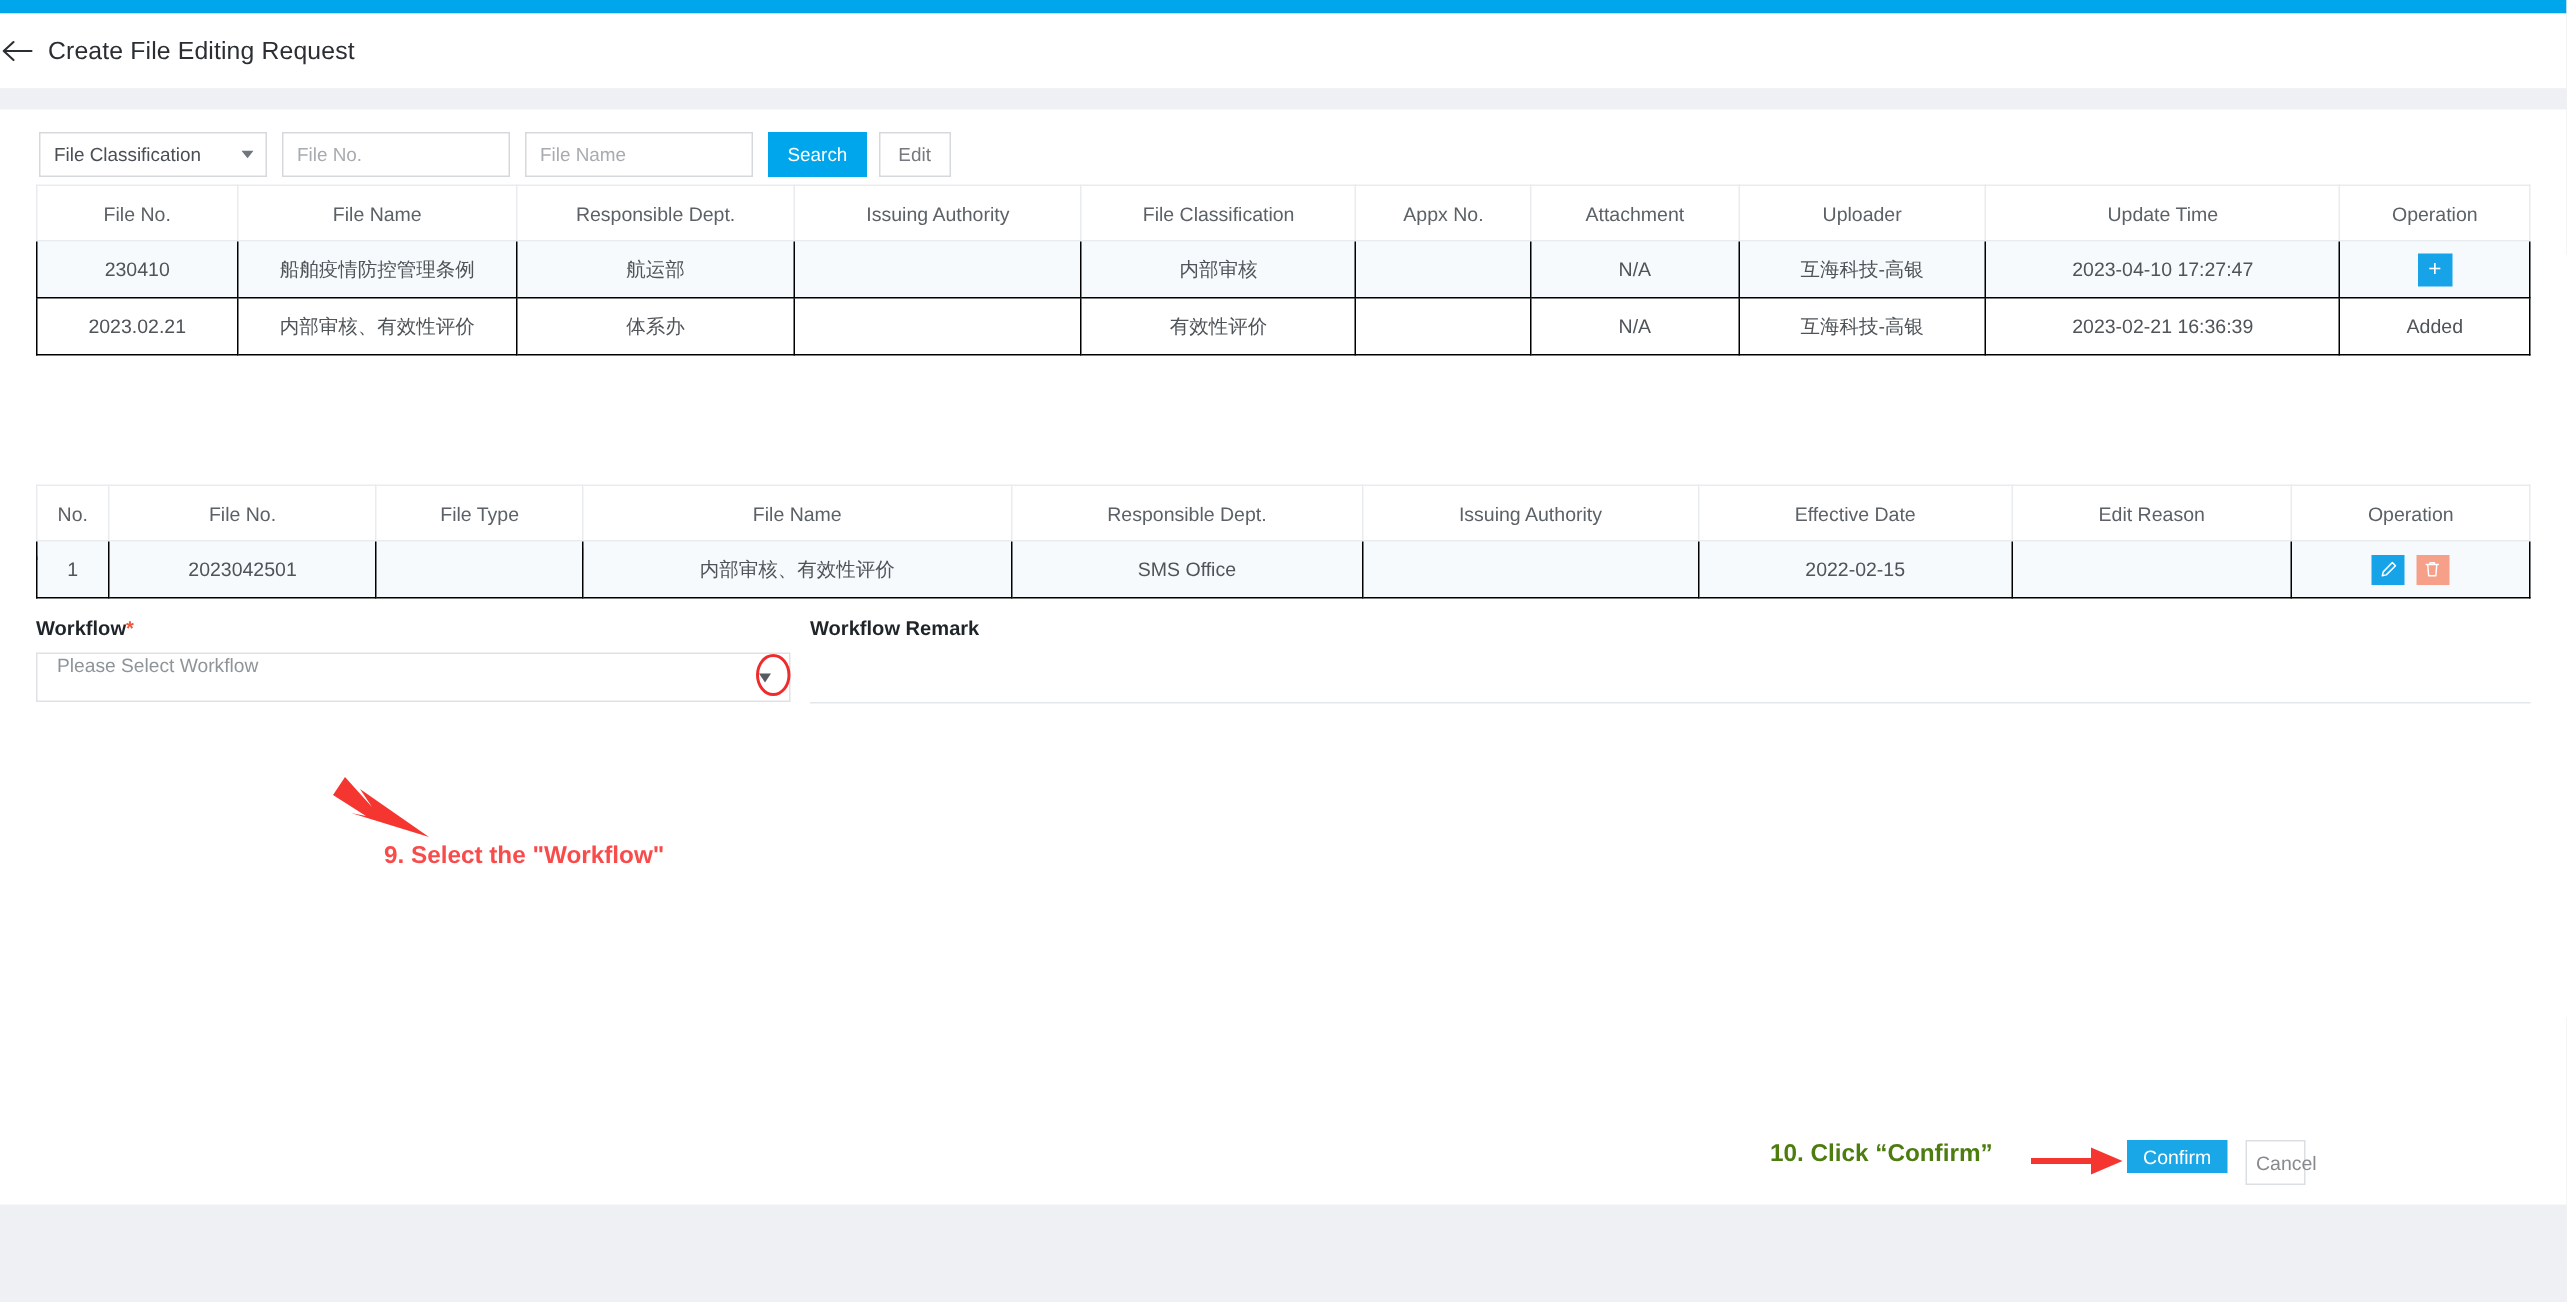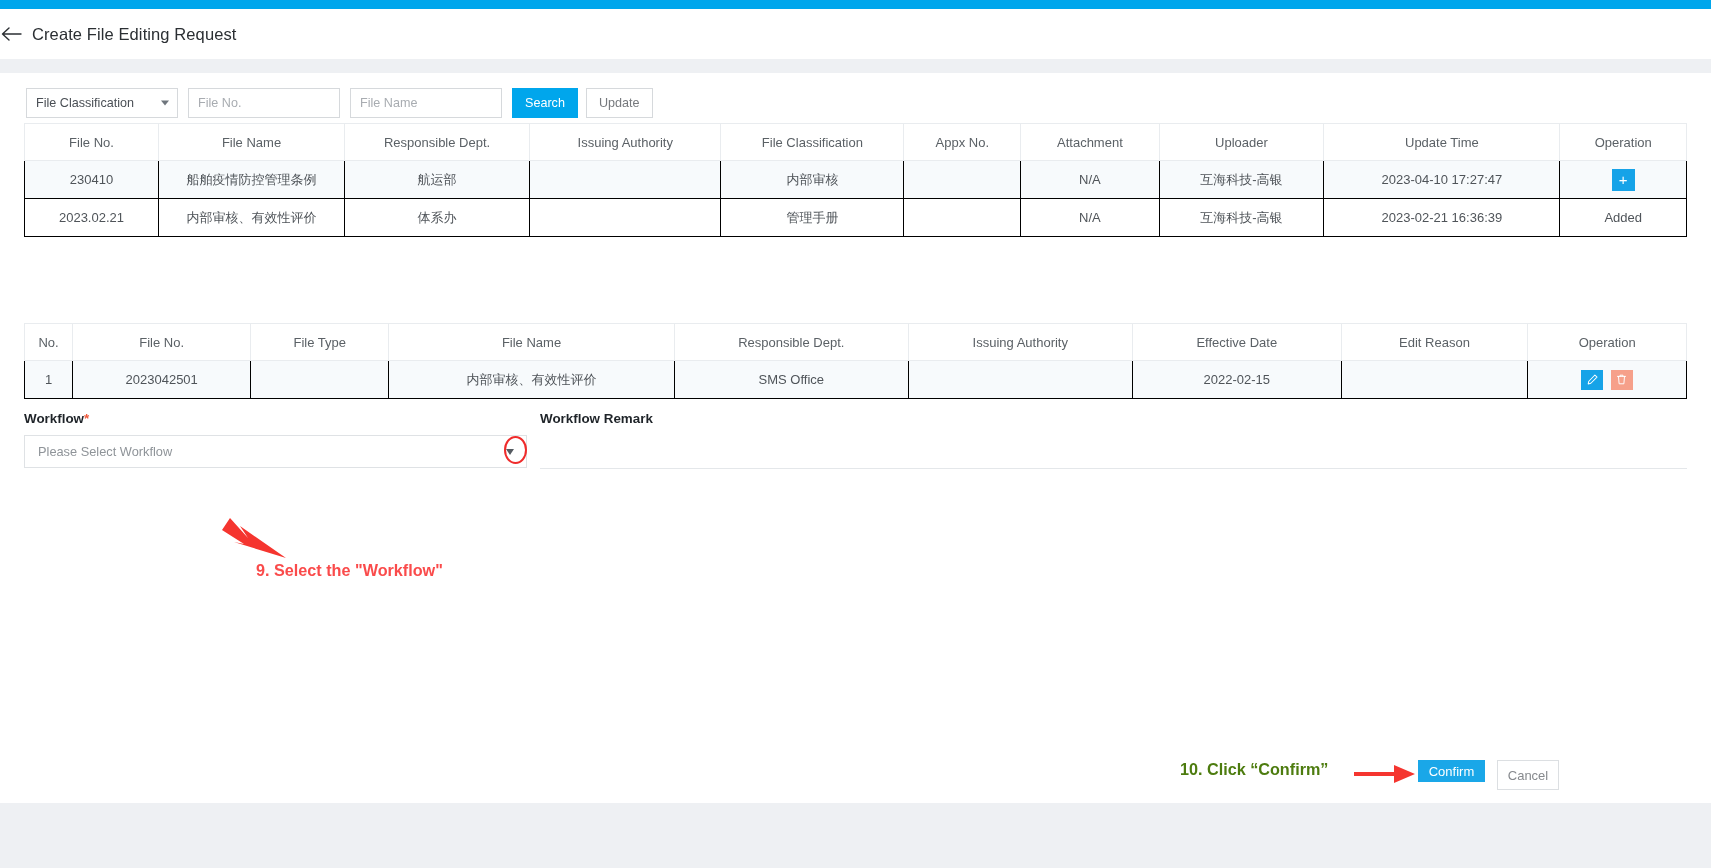--- a/index.html
+++ b/index.html
@@ -209,21 +209,21 @@
     font-weight: bold;
     color: #1f2429;
   }
 
   .wf-select {
     position: absolute;
     top: 362px; left: 24px;
     width: 503px; height: 33px;
     border: 1px solid #dfe2e5;
     background: #fff;
-    display: flex; align-items: center;
+    display: flex; align-items: flex-start;
     padding-left: 13px;
     font-size: 12.8px;
     color: #8f9499;
     cursor: pointer;
   }
   .wf-caret {
     position: absolute; right: 12px; top: 50%;
     transform: translateY(-50%);
     width: 0; height: 0;
     border-left: 4.5px solid transparent;
@@ -285,21 +285,21 @@
     background: #1aa7e8;
     color: #fff;
     border: none;
     font-size: 13px;
     font-family: inherit;
     cursor: pointer;
   }
   .btn-cancel {
     position: absolute;
     top: 760px; left: 1497px;
-    width: 62px; height: 30px;
+    width: 40px; height: 30px;
     background: #fff;
     color: #86898d;
     border: 1px solid #dcdfe2;
     font-size: 13px;
     font-family: inherit;
     cursor: pointer;
   }
 </style>
 </head>
 <body>
@@ -322,21 +322,21 @@
   <div class="card">
 
     <div class="filter-row">
       <div class="sel-wrap">
         <span>File Classification</span>
         <span class="sel-caret"></span>
       </div>
       <input class="txt-input" type="text" placeholder="File No." style="">
       <input class="txt-input wide" type="text" placeholder="File Name" style="">
       <button class="btn-search">Search</button>
-      <button class="btn-clear">Update</button>
+      <button class="btn-clear">Edit</button>
     </div>
 
     <table class="grid tbl1">
       <colgroup>
         <col style="width:126px">
           <col style="width:175px">
           <col style="width:174px">
           <col style="width:180px">
         <col style="width:172px">
           <col style="width:110px">
@@ -372,21 +372,21 @@
           <td>2023-04-10 17:27:47</td>
           <td>
             <span class="plus-btn">+</span>
           </td>
         </tr>
         <tr>
           <td>2023.02.21</td>
           <td class="cellmuted">内部审核、有效性评价</td>
           <td>体系办</td>
           <td></td>
-          <td>管理手册</td>
+          <td>有效性评价</td>
           <td></td>
           <td>N/A</td>
           <td>互海科技-高银</td>
           <td>2023-02-21 16:36:39</td>
           <td class="added-txt">Added</td>
         </tr>
       </tbody>
     </table>
 
     <div class="added-label">Added Edit Items</div>

